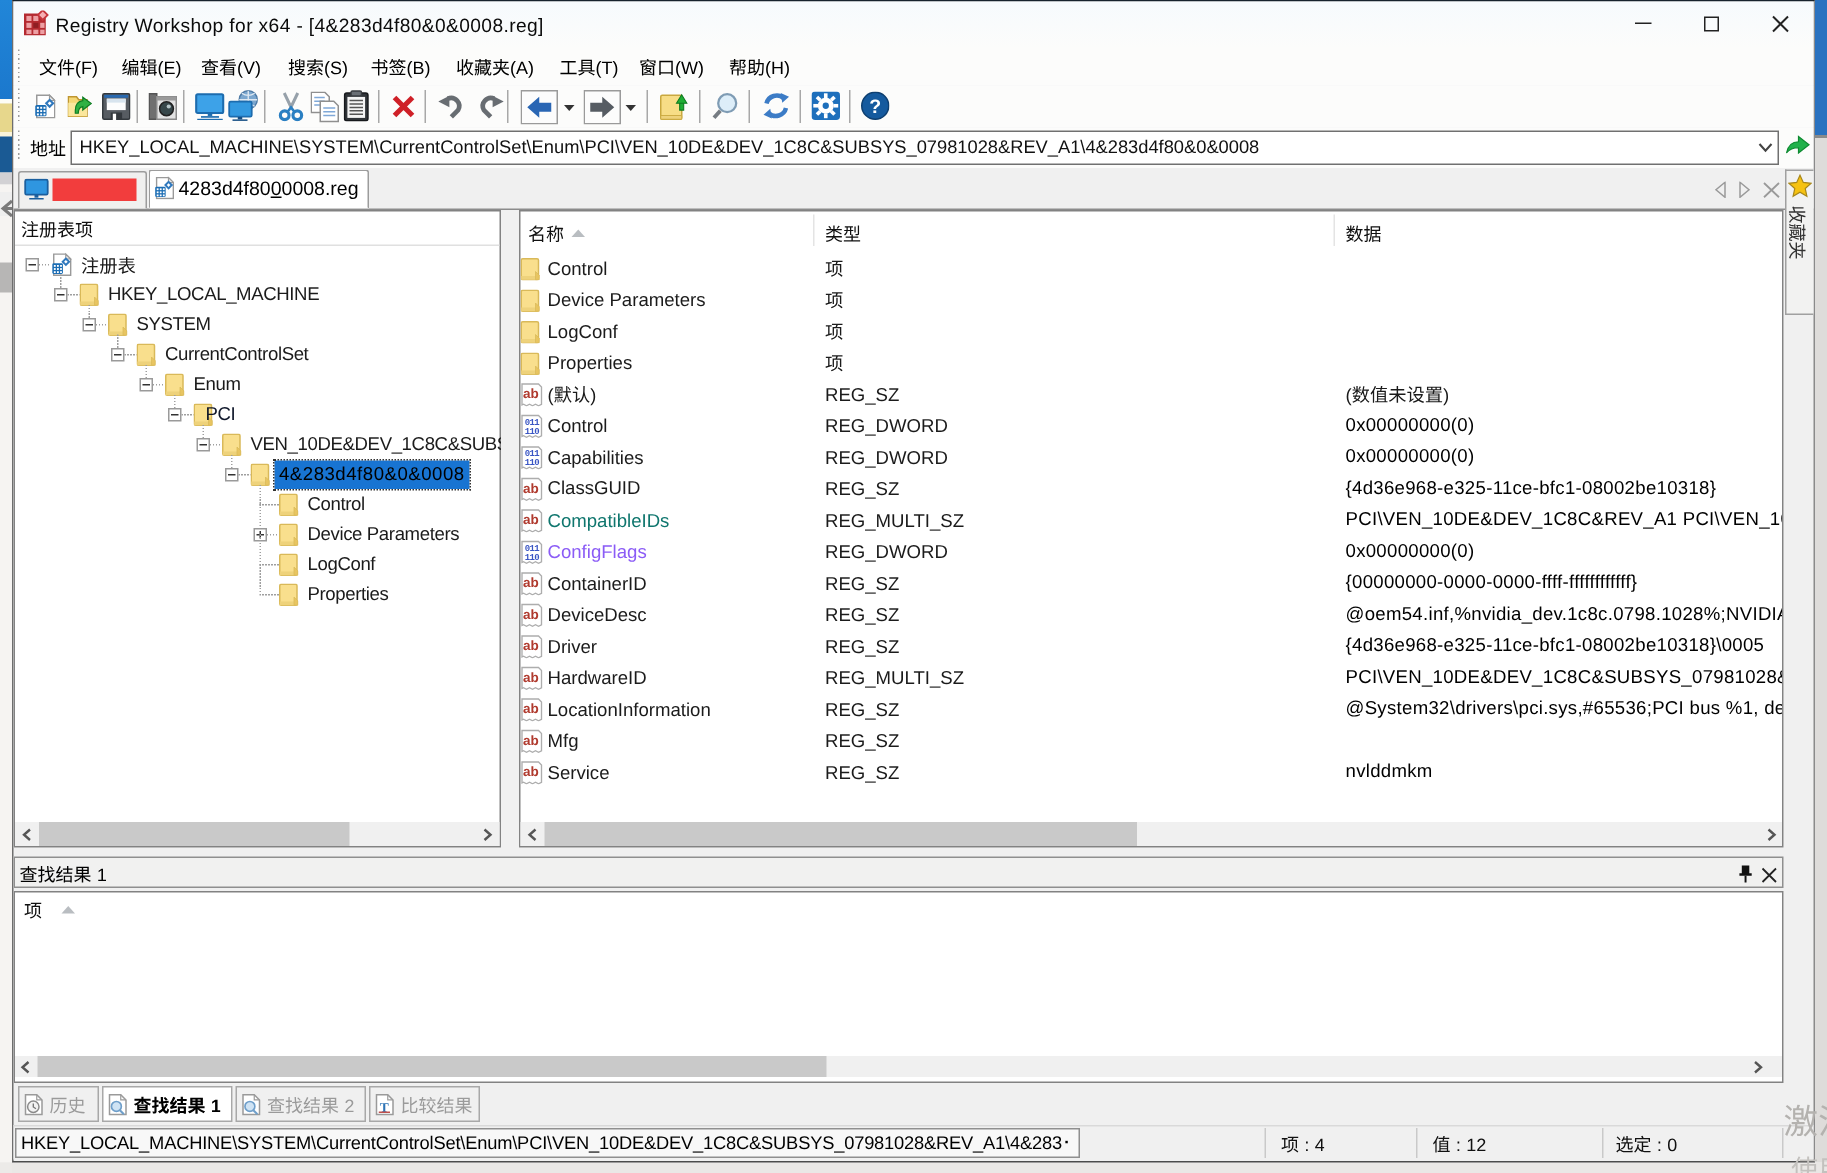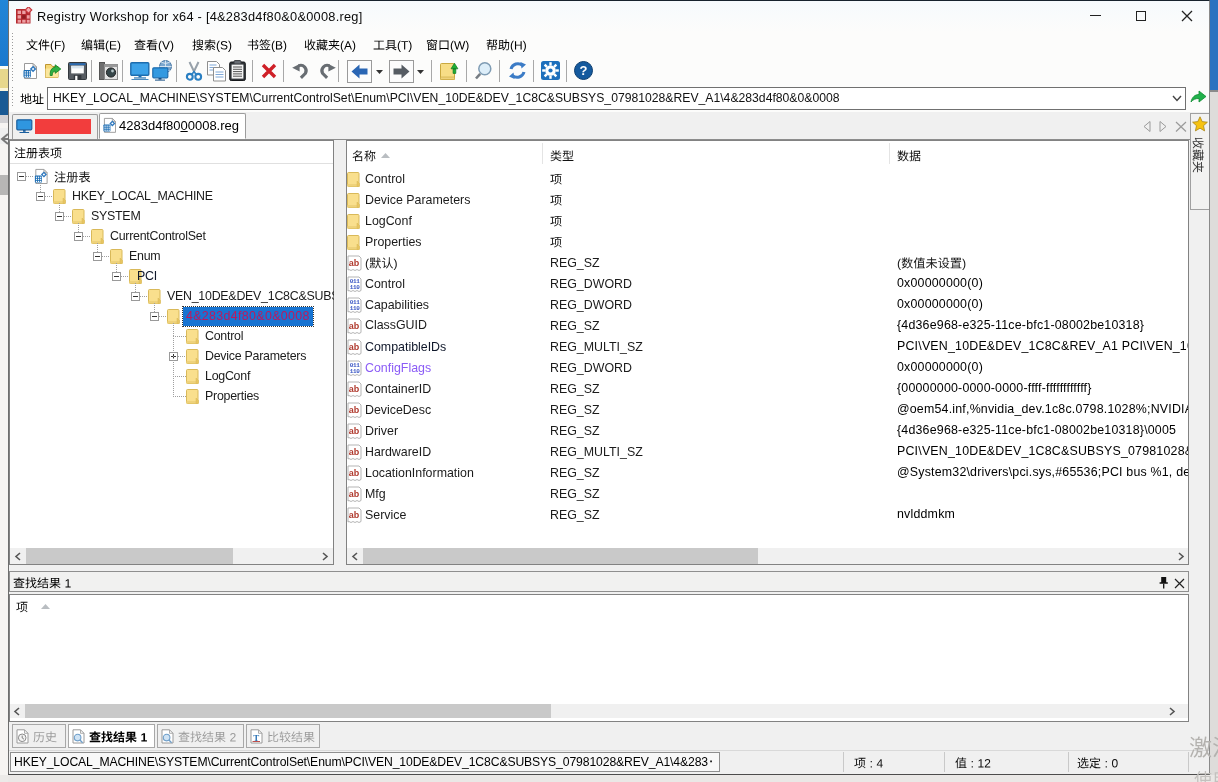--- a/index.html
+++ b/index.html
@@ -412,21 +412,21 @@
 <div class="abs" style="left:145px;top:302px;width:1px;height:8.5px;background-image:repeating-linear-gradient(to bottom,#9f9f9f 0 1px,transparent 1px 2px)"></div>
 <div class="abs" style="left:140.5px;top:310.5px;width:9px;height:9px;background:#fff;border:1px solid #9a9a9a"></div>
     <div class="abs" style="left:142.5px;top:314.5px;width:5px;height:1px;background:#333"></div>
 <div class="abs" style="left:150px;top:315px;width:8px;height:1px;background-image:repeating-linear-gradient(to right,#9f9f9f 0 1px,transparent 1px 2px)"></div>
 <svg class="abs" style="left:158px;top:308px" width="14" height="15" viewBox="0 0 14 15">
 <rect x="0.5" y="0.5" width="11.5" height="14" rx="1" fill="#f9df8d" stroke="#d9b959"></rect>
 <path d="M0.5 12 h11.5 v2.5 h-11.5z" fill="#eed27b"></path>
 <path d="M10 9 l2.5 2.5 v3 h-2.5z" fill="#e8c561" stroke="#d9b959" stroke-width=".5"></path>
     </svg>
 <div class="abs" style="left:174px;top:305.5px;width:130px;height:19px;background:#1874d2;outline:1px dotted #333"></div>
-<div class="abs" style="left:177px;top:307.3px;font:400 12.4px 'Liberation Sans',sans-serif;color:#be185d;letter-spacing:0.35px;white-space:pre;line-height:16px">4&amp;283d4f80&amp;0&amp;0008</div>
+<div class="abs" style="left:177px;top:307.3px;font:400 12.4px 'Liberation Sans',sans-serif;color:#000000;letter-spacing:0.35px;white-space:pre;line-height:16px">4&amp;283d4f80&amp;0&amp;0008</div>
 <div class="abs" style="left:164px;top:322px;width:1px;height:13px;background-image:repeating-linear-gradient(to bottom,#9f9f9f 0 1px,transparent 1px 2px)"></div>
 <div class="abs" style="left:164px;top:335px;width:13px;height:1px;background-image:repeating-linear-gradient(to right,#9f9f9f 0 1px,transparent 1px 2px)"></div>
 <svg class="abs" style="left:177px;top:328px" width="14" height="15" viewBox="0 0 14 15">
 <rect x="0.5" y="0.5" width="11.5" height="14" rx="1" fill="#f9df8d" stroke="#d9b959"></rect>
 <path d="M0.5 12 h11.5 v2.5 h-11.5z" fill="#eed27b"></path>
 <path d="M10 9 l2.5 2.5 v3 h-2.5z" fill="#e8c561" stroke="#d9b959" stroke-width=".5"></path>
     </svg>
 <div class="abs" style="left:196px;top:327.3px;font:400 12.4px 'Liberation Sans',sans-serif;color:#1b1b1b;letter-spacing:-0.25px;white-space:pre;line-height:16px">Control</div>
 <div class="abs" style="left:164px;top:335px;width:1px;height:15.5px;background-image:repeating-linear-gradient(to bottom,#9f9f9f 0 1px,transparent 1px 2px)"></div>
 <div class="abs" style="left:159.5px;top:350.5px;width:9px;height:9px;background:#fff;border:1px solid #9a9a9a"></div>
@@ -558,21 +558,21 @@
 <path d="M1 1 h11 l2 2 v11.5 l-2 1 l-2 -1 l-2 1 l-2 -1 l-2 1 l-2 -1 l-1 0.5z" fill="#fff" stroke="#adadad" stroke-width=".9"></path>
 <text x="7" y="10.5" font-family="Liberation Sans" font-size="9" font-weight="bold" fill="#b03a2e" text-anchor="middle">ab</text>
     </svg>
 <div class="abs" style="left:356px;top:316px;font:400 12.4px 'Liberation Sans',sans-serif;color:#1b1b1b;letter-spacing:0px;white-space:pre;line-height:16px">ClassGUID</div>
 <div class="abs" style="left:541px;top:316.8px;font:400 12.4px 'Liberation Sans',sans-serif;color:#1b1b1b;letter-spacing:0px;white-space:pre;line-height:16px">REG_SZ</div>
 <div class="abs" style="left:888px;top:316.8px;width:291px;height:16px;overflow:hidden;font:400 12.4px 'Liberation Sans';letter-spacing:0.2px;white-space:pre">{4d36e968-e325-11ce-bfc1-08002be10318}</div>
 <svg class="abs" style="left:338px;top:337.5px" width="15" height="16" viewBox="0 0 15 16">
 <path d="M1 1 h11 l2 2 v11.5 l-2 1 l-2 -1 l-2 1 l-2 -1 l-2 1 l-2 -1 l-1 0.5z" fill="#fff" stroke="#adadad" stroke-width=".9"></path>
 <text x="7" y="10.5" font-family="Liberation Sans" font-size="9" font-weight="bold" fill="#b03a2e" text-anchor="middle">ab</text>
     </svg>
-<div class="abs" style="left:356px;top:337.8px;font:400 12.4px 'Liberation Sans',sans-serif;color:#0f172a;letter-spacing:0px;white-space:pre;line-height:16px">CompatibleIDs</div>
+<div class="abs" style="left:356px;top:337.8px;font:400 12.4px 'Liberation Sans',sans-serif;color:#0f766e;letter-spacing:0px;white-space:pre;line-height:16px">CompatibleIDs</div>
 <div class="abs" style="left:541px;top:337.8px;font:400 12.4px 'Liberation Sans',sans-serif;color:#1b1b1b;letter-spacing:0px;white-space:pre;line-height:16px">REG_MULTI_SZ</div>
 <div class="abs" style="left:888px;top:337.8px;width:291px;height:16px;overflow:hidden;font:400 12.4px 'Liberation Sans';letter-spacing:0.2px;white-space:pre">PCI\VEN_10DE&amp;DEV_1C8C&amp;REV_A1 PCI\VEN_10DE</div>
 <svg class="abs" style="left:338px;top:358.5px" width="15" height="16" viewBox="0 0 15 16">
 <path d="M1 1 h11 l2 2 v11.5 l-2 1 l-2 -1 l-2 1 l-2 -1 l-2 1 l-2 -1 l-1 0.5z" fill="#fff" stroke="#adadad" stroke-width=".9"></path>
 <text x="7.6" y="7.2" font-family="Liberation Mono" font-size="6" font-weight="bold" fill="#3a56c4" text-anchor="middle" letter-spacing="-0.4">011</text>
 <text x="7.6" y="13" font-family="Liberation Mono" font-size="6" font-weight="bold" fill="#3a56c4" text-anchor="middle" letter-spacing="-0.4">110</text>
     </svg>
 <div class="abs" style="left:356px;top:358.8px;font:400 12.4px 'Liberation Sans',sans-serif;color:#8b5cf6;letter-spacing:0px;white-space:pre;line-height:16px">ConfigFlags</div>
 <div class="abs" style="left:541px;top:358.8px;font:400 12.4px 'Liberation Sans',sans-serif;color:#1b1b1b;letter-spacing:0px;white-space:pre;line-height:16px">REG_DWORD</div>
 <div class="abs" style="left:888px;top:358.8px;width:291px;height:16px;overflow:hidden;font:400 12.4px 'Liberation Sans';letter-spacing:0.2px;white-space:pre">0x00000000(0)</div>

